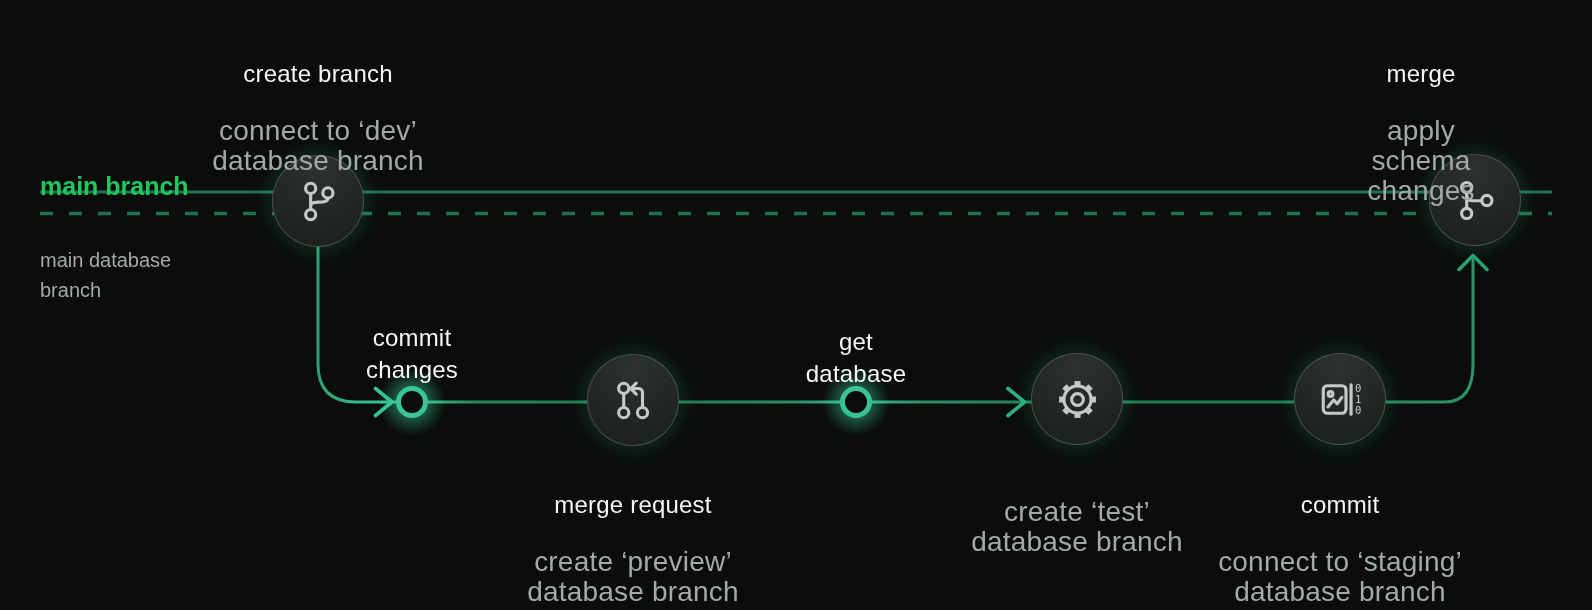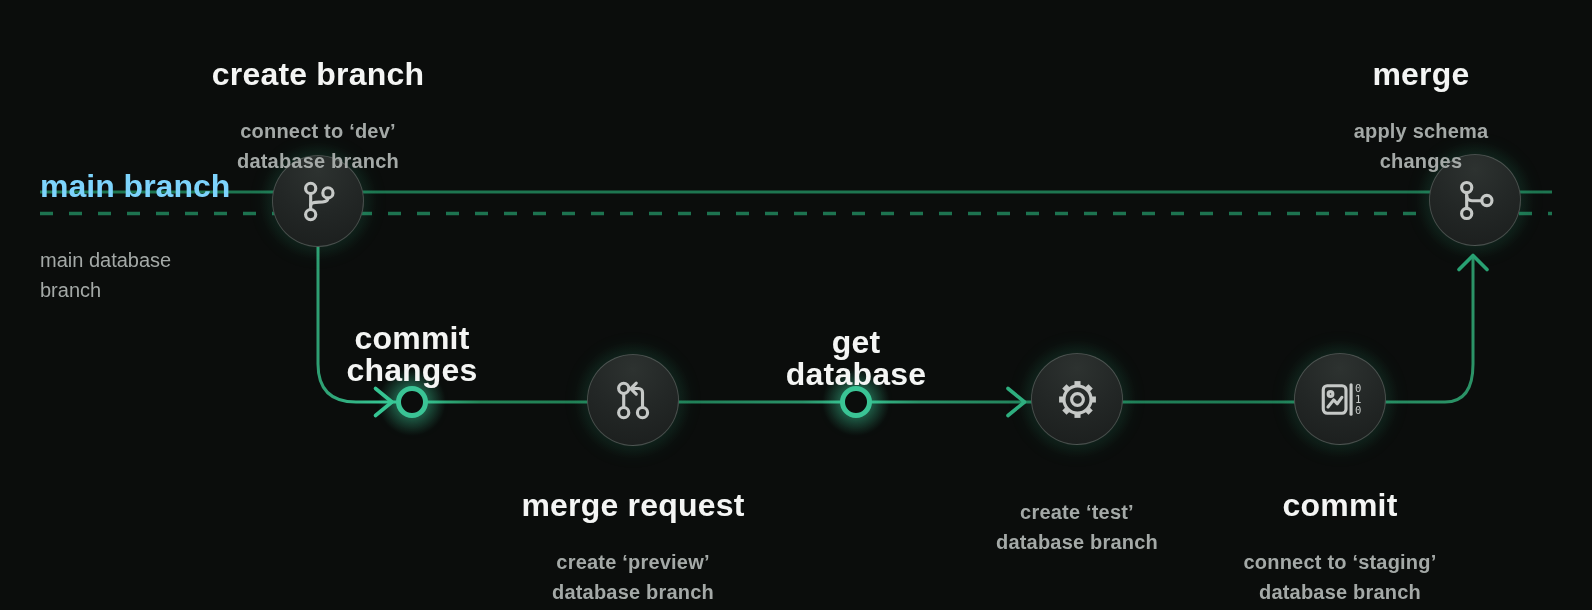--- a/index.html
+++ b/index.html
@@ -21,23 +21,23 @@
   }
   .node svg{width:47px;height:47px;fill:none;stroke:#c6c9c7;stroke-width:1.6;
     stroke-linecap:round;stroke-linejoin:round;}
   .ring{
     position:absolute;width:32px;height:32px;border-radius:50%;box-sizing:border-box;
     background:#0b0d0c;border:5.5px solid #3ac495;
     box-shadow:0 0 18px 2px rgba(58,196,149,0.45);
   }
   .label{position:absolute;white-space:pre-line;text-align:center;transform:translateX(-50%);}
   .label.left-align{transform:none;text-align:left;}
-  .title{font-size:32px;line-height:32px;font-weight:700;color:#f4f5f4;letter-spacing:0.2px;}
-  .subtitle{font-size:20px;line-height:30px;font-weight:700;color:#a4a9a7;margin-top:8px;letter-spacing:0.2px;}
-  .lane-title{font-size:32px;line-height:32px;font-weight:700;color:#7dd3fc;}
+  .title{font-size:24px;line-height:32px;font-weight:400;color:#f4f5f4;letter-spacing:0.2px;}
+  .subtitle{font-size:28px;line-height:30px;font-weight:400;color:#a4a9a7;margin-top:8px;letter-spacing:0.2px;}
+  .lane-title{font-size:25px;line-height:32px;font-weight:700;color:#22c55e;}
   .lane-sub{font-size:20px;line-height:30px;font-weight:400;color:#a4a9a7;}
 </style>
 </head>
 <body>
 
 <div id="stage">
 
   <svg id="lines" viewBox="0 0 1592 610">
     <defs>
       <linearGradient id="featGrad" gradientUnits="userSpaceOnUse" x1="318" y1="0" x2="1473" y2="0">

